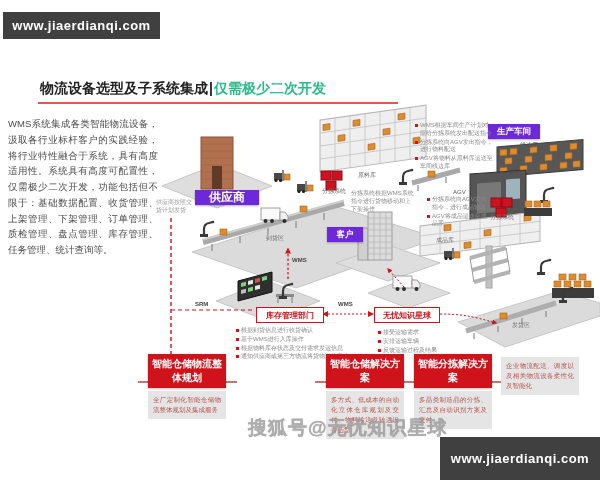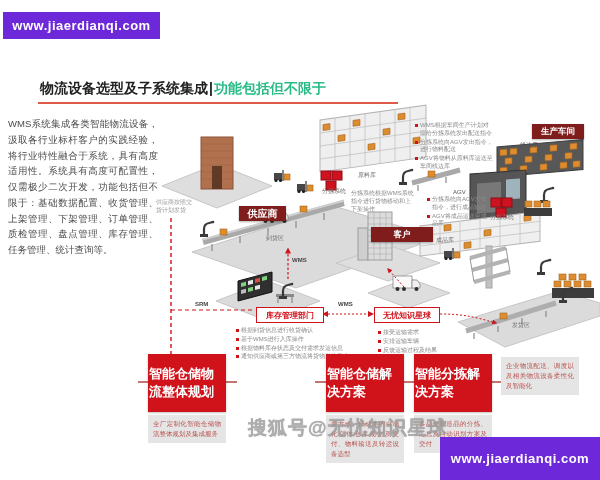--- a/index.html
+++ b/index.html
@@ -1,36 +1,36 @@
 <!DOCTYPE html>
 <html><head>
 <meta charset="utf-8">
 <style>
   html,body{margin:0;padding:0;}
   body{font-family:"Liberation Sans","DejaVu Sans",sans-serif;background:#fff;}
   .page{position:relative;width:600px;height:480px;background:#fff;overflow:hidden;}
   .abs{position:absolute;}
   
-  .wm-box{background:#6d28d9;color:#fff;font-weight:bold;display:flex;align-items:center;justify-content:center;letter-spacing:.5px;}
+  .wm-box{background:#404040;color:#fff;font-weight:bold;display:flex;align-items:center;justify-content:center;letter-spacing:.5px;}
   #wm-topleft{left:3px;top:12px;width:157px;height:27px;font-size:13px;z-index:9;}
   #wm-bottomright{left:440px;top:437px;width:160px;height:43px;font-size:13px;z-index:9;}
   #wm-sohu{left:248px;top:386px;font-size:19px;font-weight:bold;color:#9a9a9a;opacity:.8;letter-spacing:1px;z-index:8;text-shadow:0 0 1px #7d7d7d;margin-top:29px;}
   
   #title{left:40px;top:80px;font-size:14px;font-weight:bold;color:#222;white-space:nowrap;z-index:3;}
   #title .accent{color:#2abb87;}
   #title .divider{margin:0 1px;}
   #underline{left:38px;top:102px;width:360px;height:2px;background:#e05a4a;z-index:3;}
   
   #intro{left:8px;top:116px;width:150px;font-size:9.5px;line-height:1.66;color:#4a4a4a;text-align:justify;z-index:3;}
   
   #diagram-svg{left:0;top:0;width:600px;height:480px;z-index:1;}
   
-  .rlabel{position:absolute;background:#7f1d1d;color:#fff;font-weight:bold;display:flex;align-items:center;justify-content:center;box-shadow:0 1px 2px rgba(0,0,0,.3);z-index:4;margin-left:44px;}
-  #lbl-supplier{left:195px;top:206px;width:47px;height:15px;font-size:10px;}
-  #lbl-customer{left:327px;top:227px;width:62px;height:15px;font-size:8.5px;}
+  .rlabel{position:absolute;background:#6d28d9;color:#fff;font-weight:bold;display:flex;align-items:center;justify-content:center;box-shadow:0 1px 2px rgba(0,0,0,.3);z-index:4;}
+  #lbl-supplier{left:195px;top:190px;width:64px;height:15px;font-size:12px;}
+  #lbl-customer{left:327px;top:227px;width:36px;height:15px;font-size:8.5px;}
   #lbl-workshop{left:488px;top:124px;width:52px;height:15px;font-size:8.5px;}
   
   .olabel{position:absolute;background:#fff;border:1px solid #d0121b;color:#d0121b;font-weight:bold;font-size:8px;display:flex;align-items:center;justify-content:center;z-index:4;}
   #lbl-warehouse-dept{left:256px;top:307px;width:66px;height:14px;}
   #lbl-thirdparty{left:374px;top:307px;width:64px;height:14px;}
   
   .glabel{position:absolute;font-size:6px;color:#6f6f6f;z-index:4;white-space:nowrap;}
   #lbl-arrival{left:266px;top:234px;}
   #lbl-shipping{left:512px;top:321px;}
   #lbl-raw{left:358px;top:171px;}
@@ -47,21 +47,21 @@
   .note{position:absolute;font-size:6px;line-height:1.3;color:#8a8a8a;z-index:4;}
   .note-line{display:flex;gap:2px;margin-bottom:1px;}
   .bdot{width:3px;height:3px;background:#d0121b;margin-top:2px;flex:none;}
   #notes-workshop{left:415px;top:122px;width:78px;}
   #notes-sorting{left:351px;top:190px;width:64px;}
   #notes-finished{left:427px;top:196px;width:62px;}
   #notes-warehouse{left:236px;top:327px;width:128px;}
   #notes-logistics{left:378px;top:329px;width:62px;}
   
   .sol{position:absolute;top:354px;width:78px;z-index:5;}
-  .sol-h{background:#d0121b;color:#fff;font-size:13px;font-weight:bold;text-align:left;padding:11px 1px;box-shadow:0 1px 2px rgba(0,0,0,.25);}
+  .sol-h{background:#d0121b;color:#fff;font-size:10px;font-weight:bold;text-align:center;padding:3px 1px;box-shadow:0 1px 2px rgba(0,0,0,.25);}
   .sol-b{margin-top:3px;background:#e5e5e5;color:#b8524e;font-size:6.5px;line-height:1.55;padding:4px 5px;text-align:justify;}
   #sol-1{left:148px;} #sol-2{left:237px;} #sol-3{left:326px;} #sol-4{left:414px;} #sol-5{left:501px;}
   .conn{position:absolute;top:381px;height:2px;background:#c2766f;z-index:4;}
   #conn-0{left:138px;width:10px;} #conn-1{left:226px;width:11px;} #conn-2{left:315px;width:11px;}
   #conn-3{left:404px;width:10px;} #conn-4{left:492px;width:9px;}
 </style>
 </head>
 <body>
 
 <div class="page">
@@ -316,21 +316,21 @@
       <path d="M440,314 C460,314 472,316 496,323" stroke="#d0121b" stroke-width="1" stroke-dasharray="2 2" fill="none" marker-end="url(#arrR)"></path>
       <path d="M404,287 L388,269" stroke="#d0121b" stroke-width="1" stroke-dasharray="2 2" fill="none" marker-end="url(#arrR)"></path>
     </g>
   </svg>
 
   <div id="wm-topleft" class="abs wm-box">www.jiaerdianqi.com</div>
   <div id="wm-sohu" class="abs">搜狐号@无忧知识星球</div>
   <div id="wm-bottomright" class="abs wm-box">www.jiaerdianqi.com</div>
 
   <div id="title" class="abs">
-    <span>物流设备选型及子系统集成</span><span class="divider">|</span><span class="accent">功能包括但不限于</span>
+    <span>物流设备选型及子系统集成</span><span class="divider">|</span><span class="accent">仅需极少二次开发</span>
   </div>
   <div id="underline" class="abs"></div>
 
   <div id="intro" class="abs">WMS系统集成各类智能物流设备，汲取各行业标杆客户的实践经验，将行业特性融合于系统，具有高度适用性。系统具有高度可配置性，仅需极少二次开发，功能包括但不限于：基础数据配置、收货管理、上架管理、下架管理、订单管理、质检管理、盘点管理、库存管理、任务管理、统计查询等。</div>
 
   <div id="lbl-supplier" class="rlabel">供应商</div>
   <div id="lbl-customer" class="rlabel">客户</div>
   <div id="lbl-workshop" class="rlabel">生产车间</div>
   <div id="lbl-warehouse-dept" class="olabel">库存管理部门</div>
   <div id="lbl-thirdparty" class="olabel">无忧知识星球</div>

